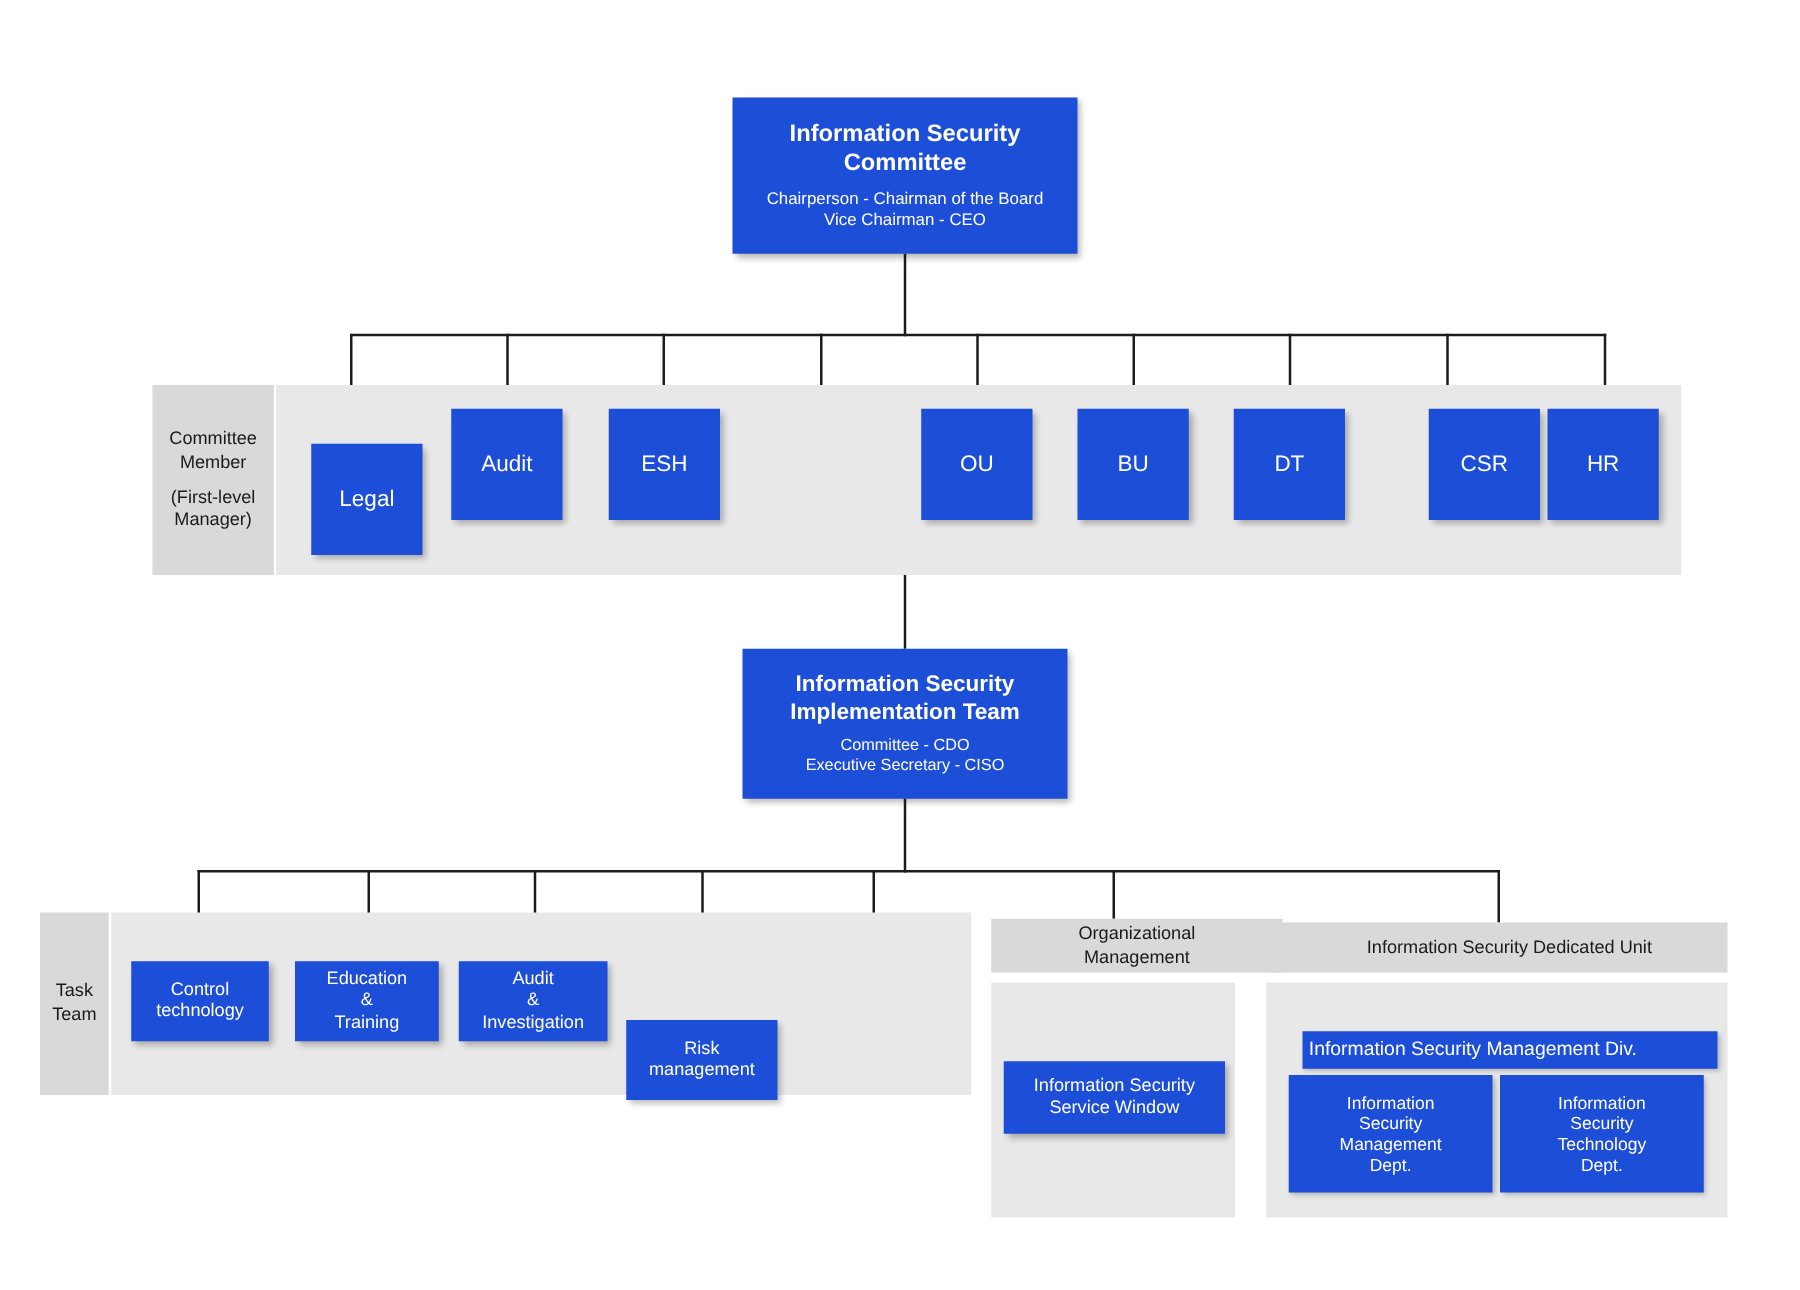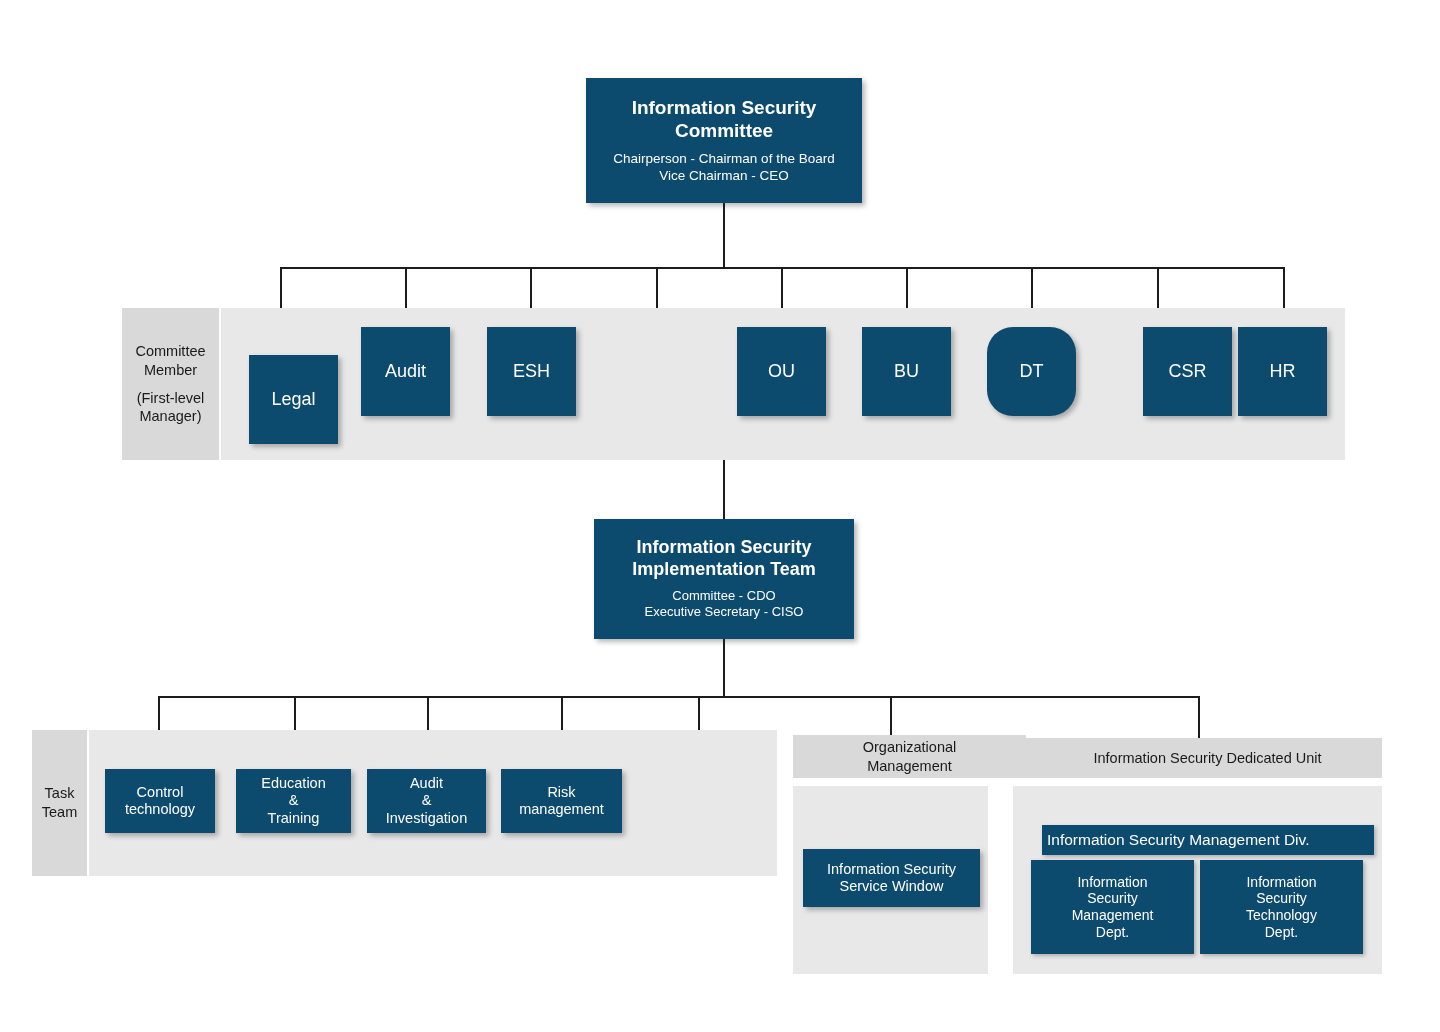--- a/index.html
+++ b/index.html
@@ -17,21 +17,21 @@
     width: 1440px;
     height: 1032px;
     background: #ffffff;
     overflow: hidden;
   }
 
   
   .abs { position: absolute; box-sizing: border-box; }
 
   .teal-box {
-    background: #0c4a6e;
+    background: #1d4ed8;
     color: #ffffff;
     display: flex;
     align-items: center;
     justify-content: center;
     text-align: center;
     box-shadow: 3px 3px 5px rgba(0,0,0,0.28);
     line-height: 1.18;
   }
 
   .panel-light {
@@ -202,21 +202,21 @@
     </div>
   <div class="abs teal-box member-box" style="left:487px;">
       <span>ESH</span>
     </div>
   <div class="abs teal-box member-box" style="left:737px;">
       <span>OU</span>
     </div>
   <div class="abs teal-box member-box" style="left:862px;justify-content:center;">
       <span>BU</span>
     </div>
-  <div class="abs teal-box member-box" style="left:987px;border-radius:26px;">
+  <div class="abs teal-box member-box" style="left:987px;">
       <span>DT</span>
     </div>
   <div class="abs teal-box member-box" style="left:1113px;margin-left:30px;">
       <span>CSR</span>
     </div>
   <div class="abs teal-box member-box" style="left:1238px;">
       <span>HR</span>
     </div>
 
   <div class="abs line-v" style="left:723px; top:460px; height:59px;"></div>
@@ -262,21 +262,21 @@
       <div>Training</div>
     </div>
   </div>
   <div class="abs teal-box task-box" style="left:367px; width:119px;">
     <div>
       <div>Audit</div>
       <div>&amp;</div>
       <div>Investigation</div>
     </div>
   </div>
-  <div class="abs teal-box task-box" style="left:501px; width:121px;">
+  <div class="abs teal-box task-box" style="left:501px; width:121px;margin-top:47px;">
     <div>
       <div>Risk</div>
       <div>management</div>
     </div>
   </div>
 
   <div class="abs panel-gray" id="om-header">
     <div>
       <div>Organizational</div>
       <div>Management</div>

